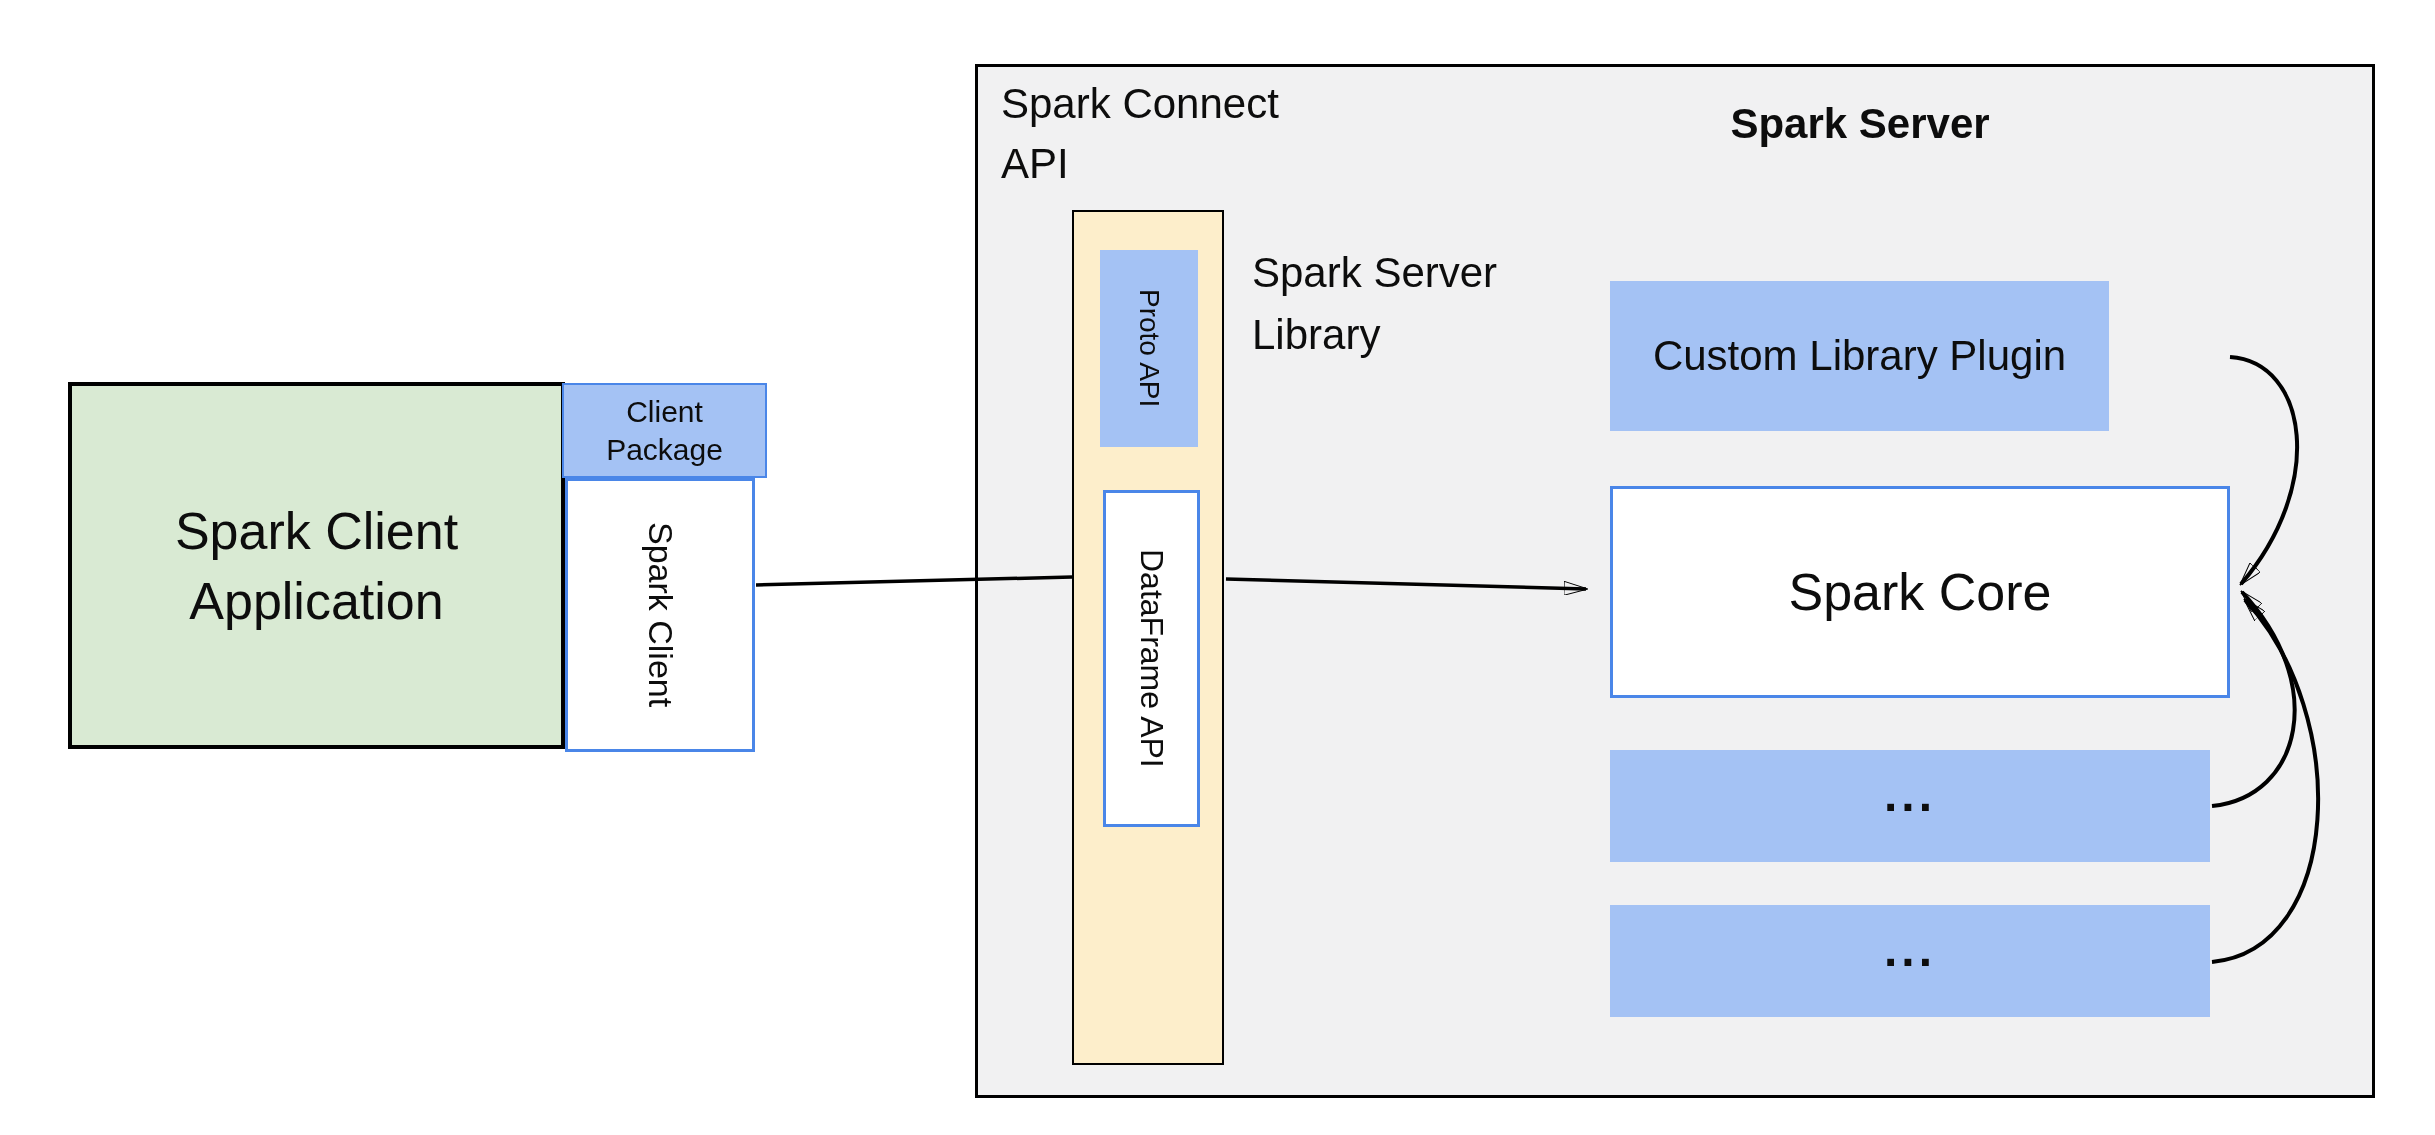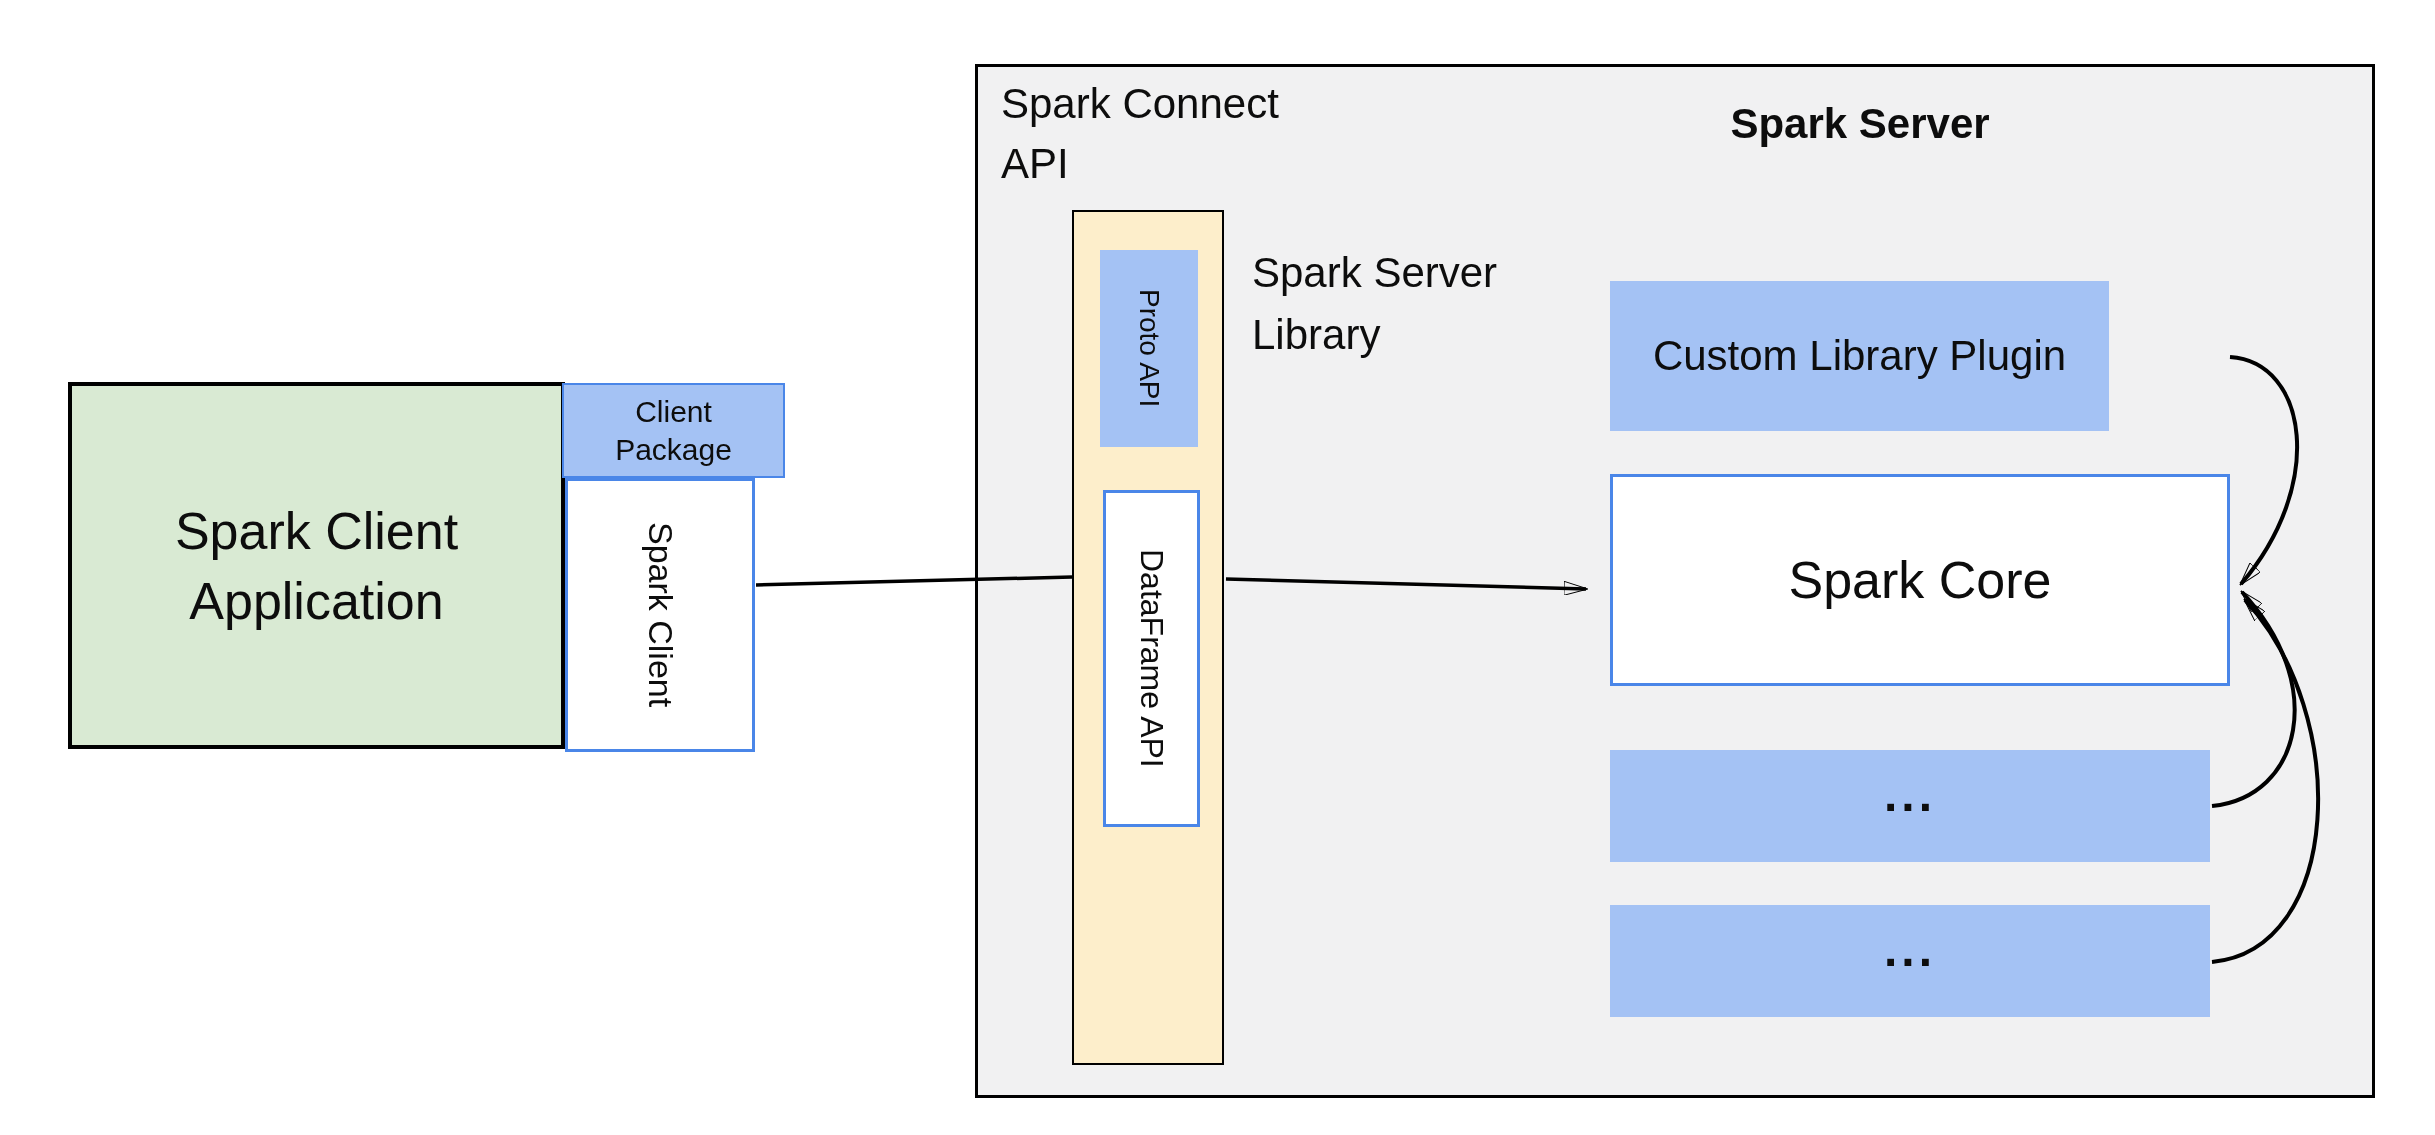--- a/index.html
+++ b/index.html
@@ -40,21 +40,21 @@
   }
 
   
   #client-app-box {
     left: 68px; top: 382px; width: 497px; height: 367px;
     background: var(--green-fill);
     border: 4px solid var(--line-color);
     font-size: 52px; line-height: 70px;
   }
   #client-package-box {
-    left: 562px; top: 383px; width: 223px; height: 95px;
+    left: 562px; top: 383px; width: 205px; height: 95px;
     background: var(--blue-fill);
     border: 2px solid var(--blue-border);
     font-size: 30px; line-height: 38px;
   }
   #spark-client-box {
     left: 565px; top: 478px; width: 190px; height: 274px;
     background: #ffffff;
     border: 3px solid var(--blue-border);
   }
 
@@ -89,21 +89,21 @@
     left: 1660px; top: 100px; width: 400px;
     text-align: center;
     font-size: 42px; font-weight: bold;
   }
   #custom-plugin-box {
     left: 1610px; top: 281px; width: 499px; height: 150px;
     background: var(--blue-fill);
     font-size: 42px;
   }
   #spark-core-box {
-    left: 1610px; top: 474px; width: 620px; height: 212px;
+    left: 1610px; top: 486px; width: 620px; height: 212px;
     background: #ffffff;
     border: 3px solid var(--blue-border);
     font-size: 52px;
   }
   #ellipsis-box-1 {
     left: 1610px; top: 750px; width: 600px; height: 112px;
     background: var(--blue-fill);
   }
   #ellipsis-box-2 {
     left: 1610px; top: 905px; width: 600px; height: 112px;

